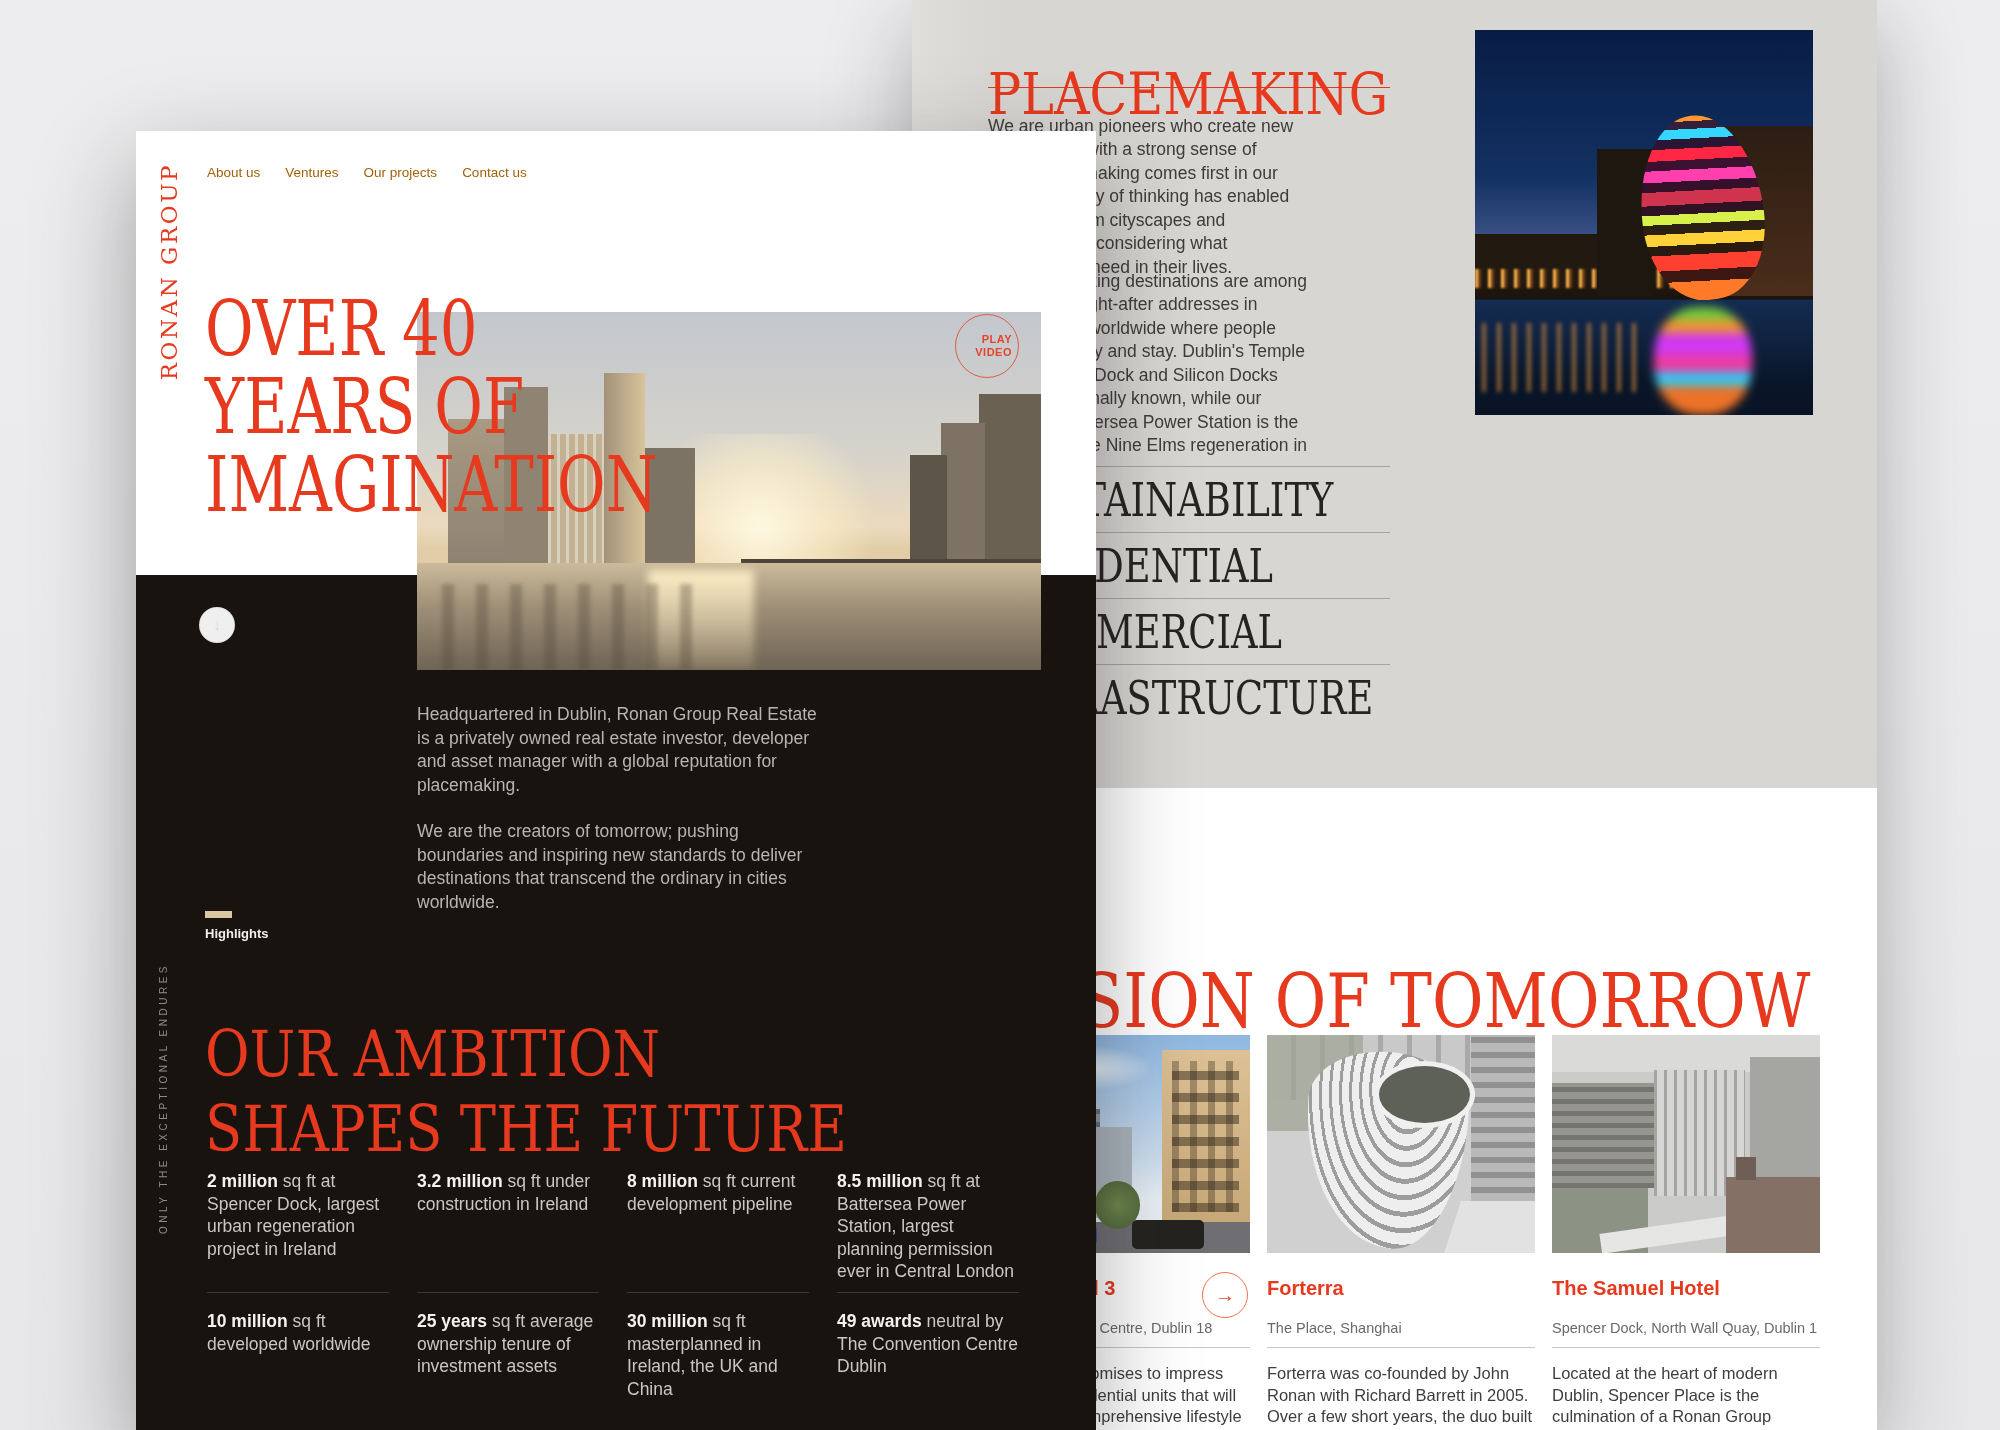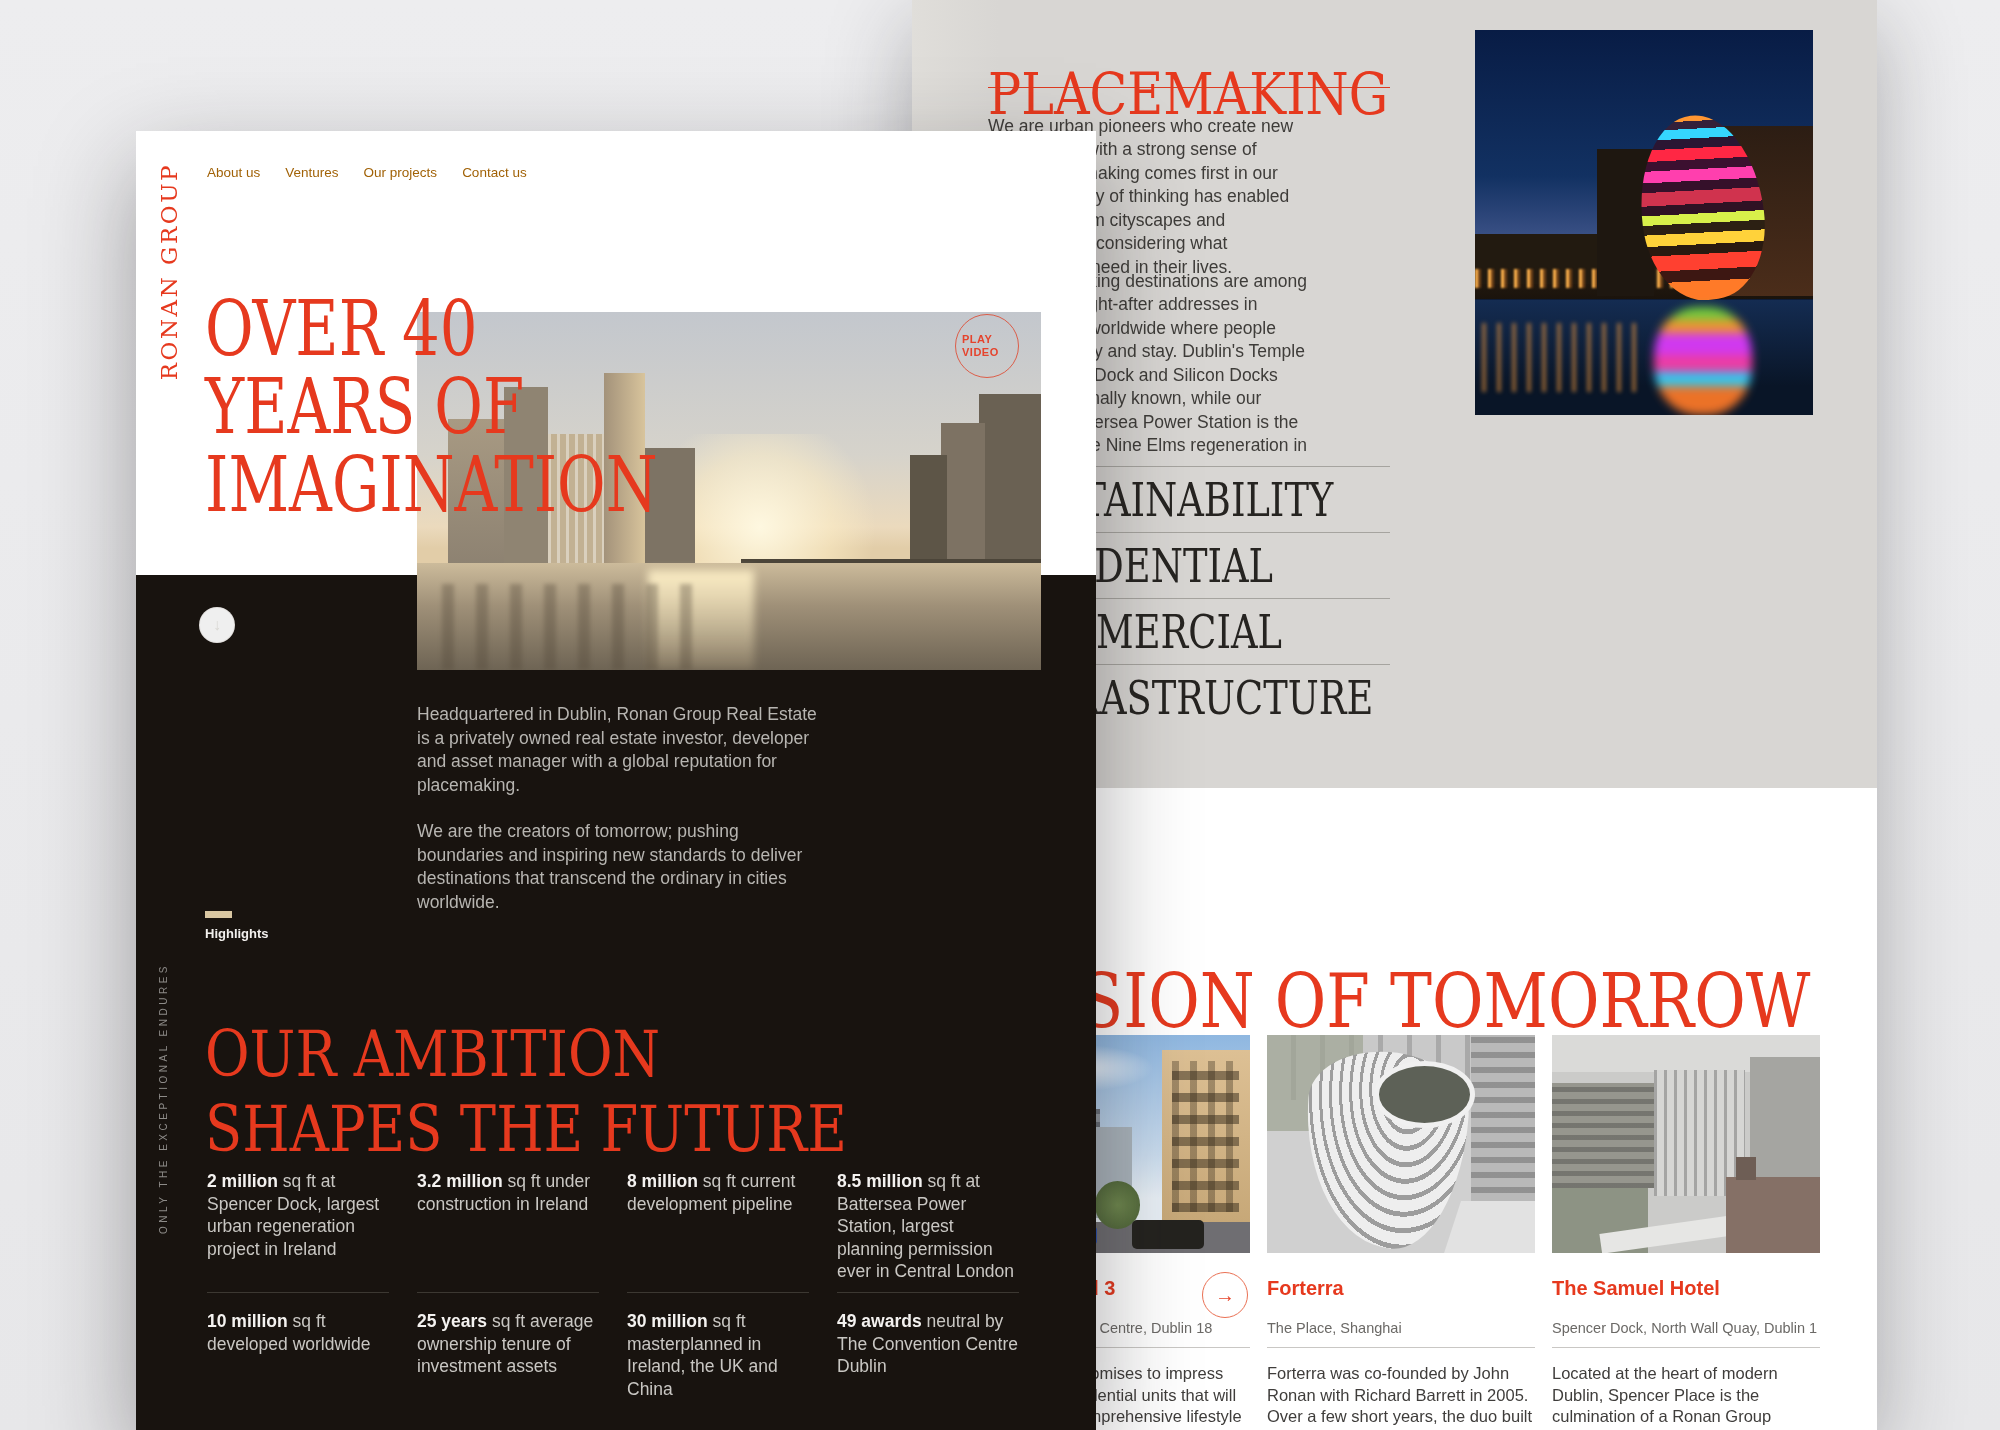--- a/index.html
+++ b/index.html
@@ -137,21 +137,21 @@
   .hp-r2{position:absolute;right:9%;top:31%;width:7%;height:43%;background:#7d7263;}
   .hp-r3{position:absolute;right:15%;top:40%;width:6%;height:34%;background:#5d5547;}
   .hp-quay{position:absolute;left:52%;right:0;top:69%;height:6%;background:#4c4539;}
   .hp-water{position:absolute;left:0;right:0;bottom:0;height:30%;
             background:linear-gradient(180deg,#ccbb9b,#9f9078 40%,#6e6454);}
   .hp-glow{position:absolute;left:37%;bottom:0;width:17%;height:28%;filter:blur(4px);
            background:linear-gradient(180deg,rgba(255,241,200,.9),rgba(255,228,176,.12));}
   .hp-refl{position:absolute;left:4%;bottom:0;width:40%;height:24%;opacity:.35;filter:blur(2px);
            background:repeating-linear-gradient(90deg,#54493a 0 12px,transparent 12px 34px);}
   .play-btn{position:absolute;left:538px;top:2px;width:64px;height:64px;border:1px solid rgba(224,66,40,.8);
-            border-radius:50%;display:flex;flex-direction:column;align-items:flex-start;justify-content:center;
+            border-radius:50%;display:flex;flex-direction:column;align-items:flex-end;justify-content:center;
             color:#e5432c;font-size:11px;font-weight:bold;letter-spacing:.5px;line-height:13px;
             background:transparent;z-index:6;cursor:pointer;}
   .fp-black{position:absolute;left:0;top:444px;right:0;height:855px;background:var(--black-panel);}
   .scroll-btn{position:absolute;left:63px;top:476px;width:36px;height:36px;border:1px solid rgba(216,214,210,.55);
               border-radius:50%;display:flex;align-items:center;justify-content:center;
               color:#dad8d4;font-size:16px;cursor:pointer;z-index:3;}
   .intro{position:absolute;left:281px;top:572px;width:400px;font-size:17.5px;line-height:23.5px;color:#b7b5b1;z-index:3;}
   .intro p{margin:0;}
   .intro p + p{margin-top:23px;}
   .hl-dash{position:absolute;left:69px;top:780px;width:27px;height:7px;background:#d9c7a2;z-index:3;}

